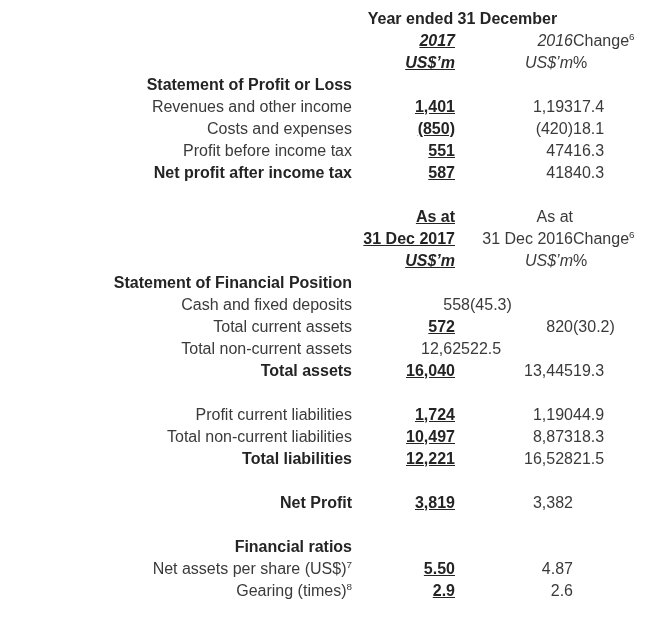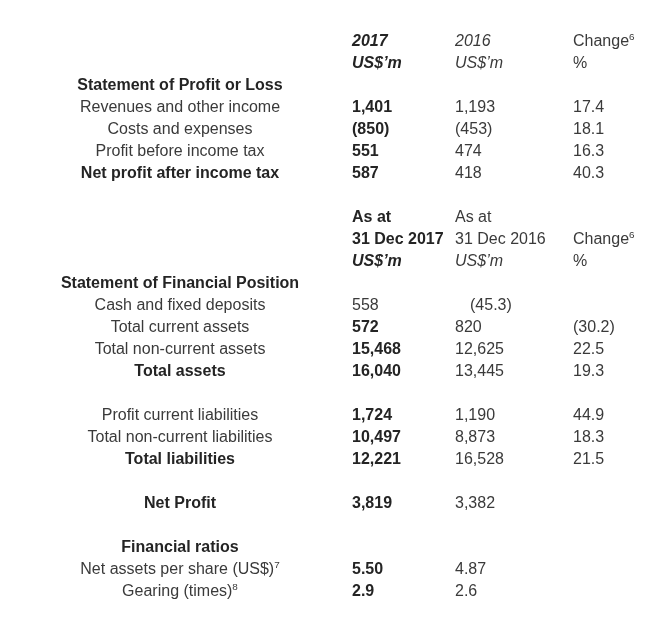--- a/index.html
+++ b/index.html
@@ -4,35 +4,36 @@
 <style>
   html,body{margin:0;padding:0;}
   body{
     width:670px;height:624px;background:#ffffff;
     font-family:"Liberation Sans","DejaVu Sans",sans-serif;
     font-size:16px;color:#3a3a3a;overflow:hidden;
   }
   #table{padding-top:8px;width:670px;}
   .row{display:flex;height:22px;line-height:22px;white-space:nowrap;}
   .cell{overflow:visible;}
-  .c0{width:344px;padding-left:8px;text-align:center;}
-  .c1{width:103px;text-align:left;}
-  .c2{width:118px;text-align:left;}
+  .c0{width:344px;padding-left:8px;text-align:right;}
+  .c1{width:103px;text-align:right;text-decoration:underline;}
+  .c2{width:118px;text-align:right;}
   .c3{width:84px;text-align:left;}
   .cspan{width:221px;text-align:center;}
   .b{font-weight:bold;color:#242424;}
   .i{font-style:italic;}
   sup{font-size:62%;vertical-align:super;line-height:0;}
 </style>
 </head>
 <body>
 
 <div id="table">
     <div class="row">
       <div class="cell c0"></div>
+      <div class="cell cspan b">Year ended 31 December</div>
     </div>
     <div class="row">
       <div class="cell c0"><span></span></div>
       <div class="cell c1 b i"><span>2017</span></div>
       <div class="cell c2 i"><span>2016</span></div>
       <div class="cell c3"><span>Change</span><sup>6</sup></div>
     </div>
     <div class="row">
       <div class="cell c0"><span></span></div>
       <div class="cell c1 b i"><span>US$’m</span></div>
@@ -44,21 +45,21 @@
     </div>
     <div class="row">
       <div class="cell c0"><span>Revenues and other income</span></div>
       <div class="cell c1 b"><span>1,401</span></div>
       <div class="cell c2"><span>1,193</span></div>
       <div class="cell c3"><span>17.4</span></div>
     </div>
     <div class="row">
       <div class="cell c0"><span>Costs and expenses</span></div>
       <div class="cell c1 b"><span>(850)</span></div>
-      <div class="cell c2"><span>(453)</span></div>
+      <div class="cell c2"><span>(420)</span></div>
       <div class="cell c3"><span>18.1</span></div>
     </div>
     <div class="row">
       <div class="cell c0"><span>Profit before income tax</span></div>
       <div class="cell c1 b"><span>551</span></div>
       <div class="cell c2"><span>474</span></div>
       <div class="cell c3"><span>16.3</span></div>
     </div>
     <div class="row">
       <div class="cell c0 b"><span>Net profit after income tax</span></div>
@@ -94,21 +95,20 @@
       <div class="cell c3"><span>(45.3)</span></div>
     </div>
     <div class="row">
       <div class="cell c0"><span>Total current assets</span></div>
       <div class="cell c1 b"><span>572</span></div>
       <div class="cell c2"><span>820</span></div>
       <div class="cell c3"><span>(30.2)</span></div>
     </div>
     <div class="row">
       <div class="cell c0"><span>Total non-current assets</span></div>
-      <div class="cell c1 b"><span>15,468</span></div>
       <div class="cell c2"><span>12,625</span></div>
       <div class="cell c3"><span>22.5</span></div>
     </div>
     <div class="row">
       <div class="cell c0 b"><span>Total assets</span></div>
       <div class="cell c1 b"><span>16,040</span></div>
       <div class="cell c2"><span>13,445</span></div>
       <div class="cell c3"><span>19.3</span></div>
     </div>
     <div class="row"></div>

